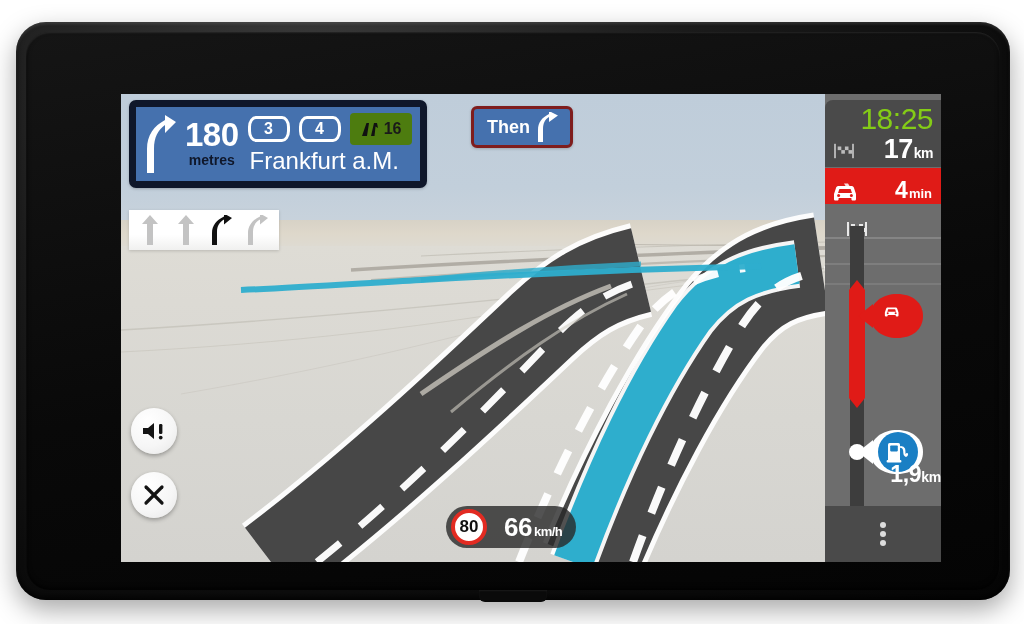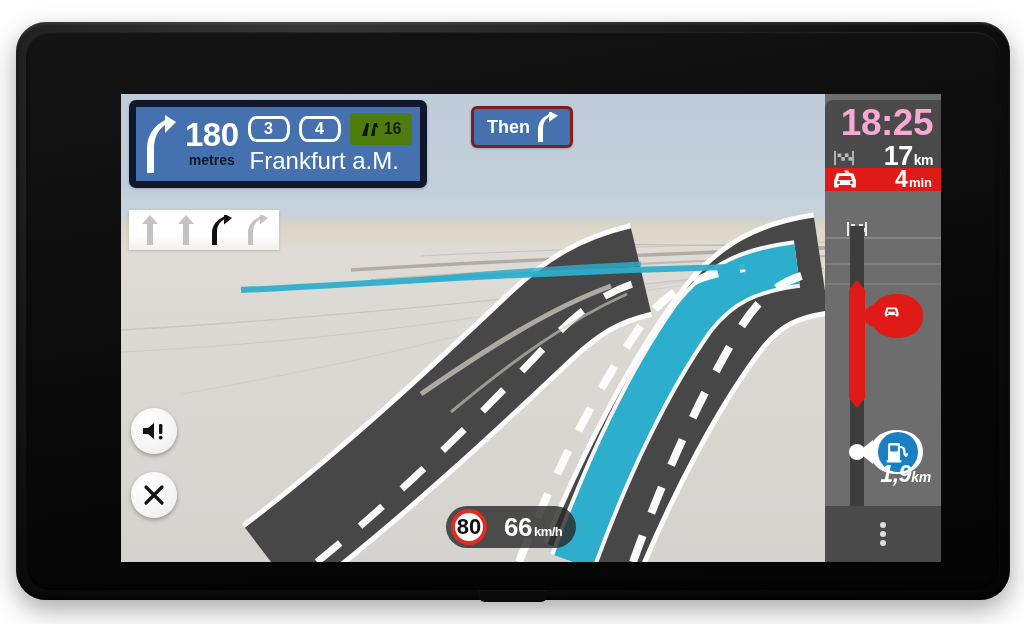--- a/index.html
+++ b/index.html
@@ -148,42 +148,42 @@
     width: 116px; height: 468px;
     background: #6d6d6d;
   }
   .eta-box {
     position: absolute; left: 0; top: 6px; right: 0;
     background: #4a4a4a;
     border-radius: 8px 0 0 0;
     padding: 4px 8px 2px 8px;
   }
   .eta-time {
-    color: #f9a8d4; font-size: 37px; font-weight: bold;
+    color: #84cc16; font-size: 30px; font-weight: normal;
     text-align: right; line-height: 1.02; letter-spacing: -0.5px;
   }
   .eta-dist-row {
     display: flex; align-items: flex-end; justify-content: space-between;
     margin-top: -1px;
   }
   .flag-icon { width: 22px; height: 18px; margin-bottom: 5px; opacity: 0.78; }
   .eta-dist { color: #fff; font-size: 27px; font-weight: bold; letter-spacing: -0.5px; }
   .eta-dist small { font-size: 14px; font-weight: bold; margin-left: 1px; }
   .delay-box {
     position: absolute; left: 0; right: 0; top: 74px;
-    height: 23px; background: #e01b17;
-    display: flex; align-items: center; justify-content: space-between;
+    height: 36px; background: #e01b17;
+    display: flex; align-items: flex-end; justify-content: space-between;
     padding: 0 9px 0 6px;
   }
   .delay-val { color: #fff; font-size: 23px; font-weight: bold; }
   .delay-val small { font-size: 13px; font-weight: bold; margin-left: 1px; }
   .route-track { position: absolute; left: 0; top: 110px; width: 116px; height: 358px; }
   .route-dist {
-    position: absolute; right: 10px; bottom: 74px;
-    color: #fff; font-size: 23px; font-weight: bold; letter-spacing: -0.3px; font-style: italic;
+    position: absolute; right: 0; bottom: 74px;
+    color: #fff; font-size: 23px; font-weight: bold; letter-spacing: -0.3px;
   }
   .route-dist small { font-size: 14px; font-weight: bold; }
   .menu-strip {
     position: absolute; left: 0; right: 0; bottom: 0; height: 56px;
     background: #4a4a4a;
     display: flex; align-items: center; justify-content: center;
   }
   .kebab-dot { width: 6px; height: 6px; border-radius: 50%; background: #ddd; margin: 3px 0; }
 
   
@@ -204,21 +204,21 @@
     height: 42px;
     background: rgba(40,40,40,0.80);
     border-radius: 21px;
     display: flex; align-items: center;
     padding: 0 14px 0 5px; gap: 9px;
   }
   .speed-limit {
     width: 36px; height: 36px; border-radius: 50%;
     background: #fff; border: 4px solid #e22b22;
     display: flex; align-items: center; justify-content: center;
-    color: #111; font-size: 22px; font-weight: bold;
+    color: #111; font-size: 17px; font-weight: bold;
   }
   .cur-speed { color: #fff; font-size: 26px; font-weight: bold; letter-spacing: -0.5px; margin-left: 8px; }
   .cur-speed small { font-size: 13px; font-weight: bold; margin-left: 2px; }
 </style>
 </head>
 <body>
 
 <div class="device">
   <div class="device-inner-lip"></div>
   <div class="mount-notch"></div>

